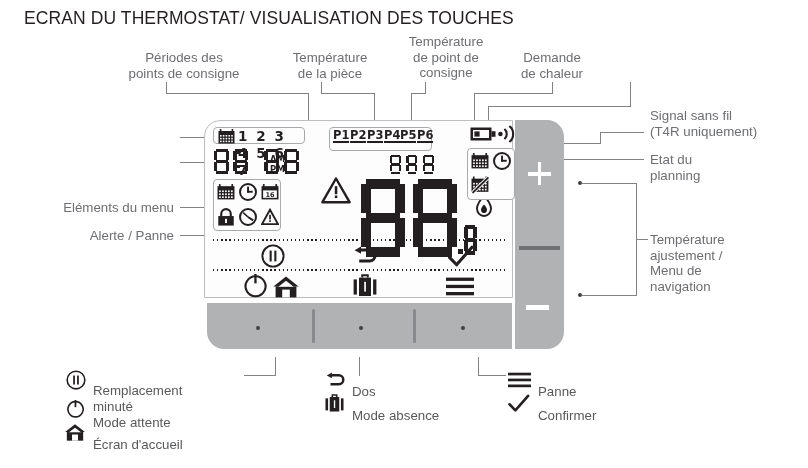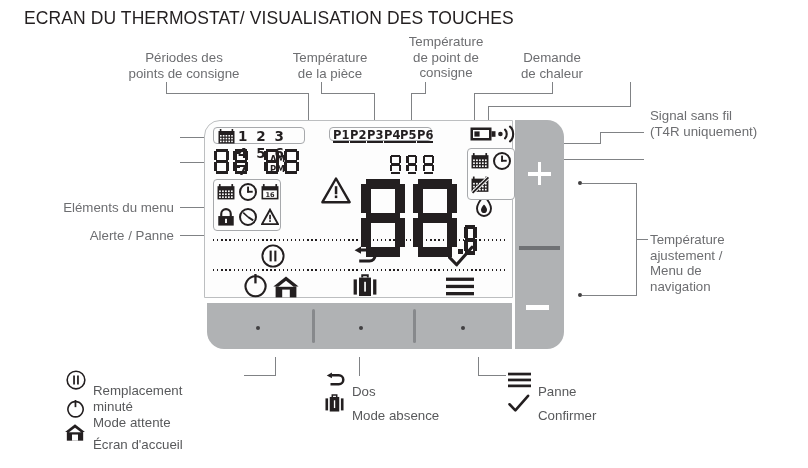--- a/index.html
+++ b/index.html
@@ -69,21 +69,21 @@
 
   
   #wkrow { position: absolute; left: 8px; top: 6px; width: 92px; height: 17px; }
   #wkdigits {
     position: absolute; left: 24px; top: 0px;
     font-family: "DejaVu Sans", sans-serif;
     font-weight: 700; font-size: 13.5px; letter-spacing: 2.1px;
     color: #231f20; line-height: 17px;
   }
   
-  #prow { position: absolute; left: 124px; top: 6px; width: 103px; height: 14px; }
+  #prow { position: absolute; left: 124px; top: 6px; width: 103px; height: 24px; }
   .pcell {
     position: absolute; top: 1px;
     font-family: "DejaVu Sans", sans-serif;
     font-weight: 700; font-size: 11.5px; color: #231f20;
     line-height: 12px;
     border-bottom: 2px solid #231f20;
     padding-bottom: 0px;
   }
 
   
@@ -227,20 +227,22 @@
   <div class="lbl r" style="left:14px; top:228px; width:160px;">Alerte / Panne</div>
   <div class="ln lnh" style="left:180px; top:235px; width:143px;"></div>
   <div class="ln lnv" style="left:322px; top:188px; height:48px;"></div>
 
   <div class="lbl l" style="left:650px; top:108px; width:158px;">Signal sans fil
 (T4R uniquement)</div>
   <div class="ln lnh" style="left:600px; top:132px; width:44px;"></div>
   <div class="ln lnv" style="left:600px; top:132px; height:12px;"></div>
   <div class="ln lnh" style="left:518px; top:143px; width:83px;"></div>
 
+  <div class="lbl l" style="left:650px; top:152px; width:158px;">Etat du
+planning</div>
   <div class="ln lnh" style="left:518px; top:159px; width:126px;"></div>
 
   <div class="lbl l" style="left:650px; top:232px; width:158px;">Température
 ajustement /
 Menu de
 navigation</div>
   <div class="ln lnh" style="left:636px; top:239px; width:12px;"></div>
   <div class="ln lnv" style="left:636px; top:183px; height:113px;"></div>
   <div class="ln lnh" style="left:582px; top:183px; width:55px;"></div>
   <div class="dot" style="left:578px; top:181px;"></div>

